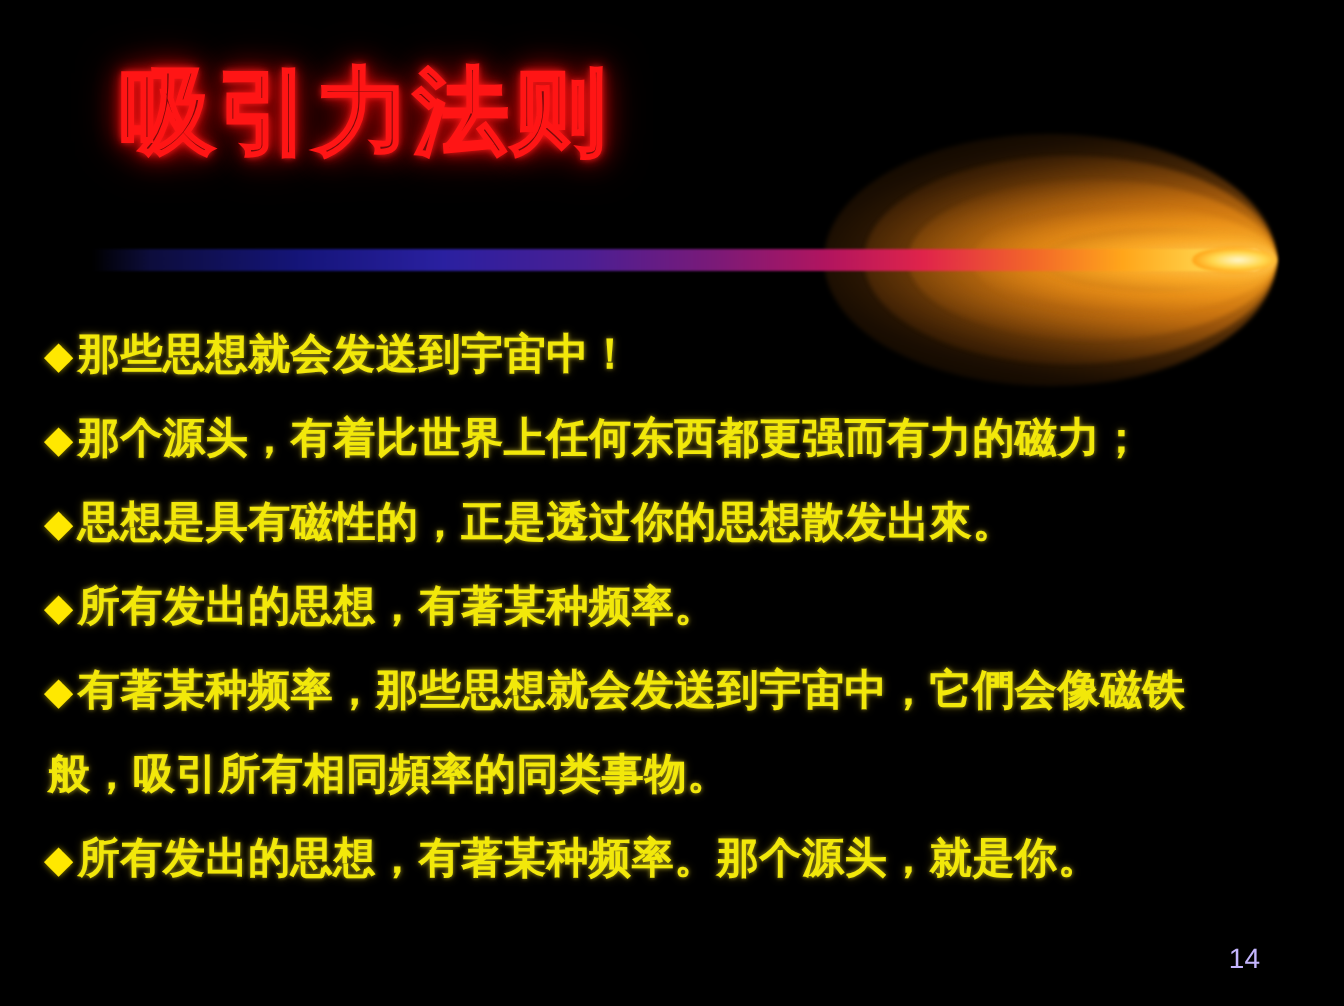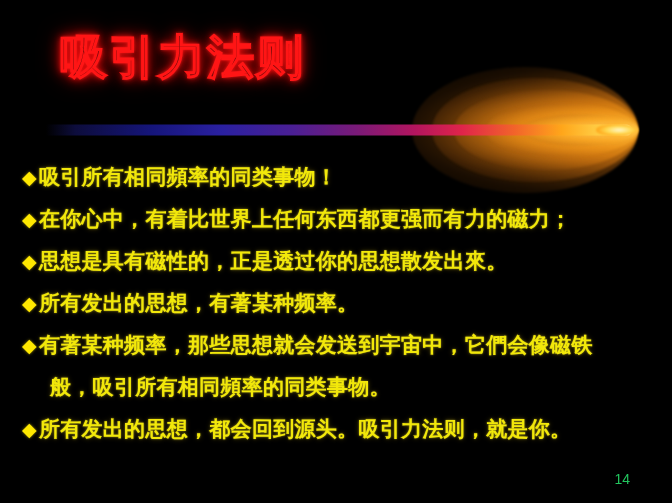--- a/index.html
+++ b/index.html
@@ -163,40 +163,40 @@
     font-size: 21px;
     font-weight: bold;
     letter-spacing: 0.3px;
     white-space: nowrap;
     text-shadow:
       0 0 2px rgba(255,240,60,0.55),
       0 0 5px rgba(220,190,0,0.35);
     font-family: "DejaVu Sans", "Liberation Sans", sans-serif;
   }
   .line.cont {
-    padding-left: 50px;
+    padding-left: 24px;
   }
   .bullet {
     display: inline-block;
     color: #ffe800;
     font-size: 19px;
     line-height: 1;
     margin-right: 2px;
     text-shadow: 0 0 3px rgba(255,230,0,0.6);
   }
   .line-text {
     display: inline-block;
   }
 
   
   #page-number {
     position: absolute;
     right: 42px;
     bottom: 16px;
-    color: #22c55e;
+    color: #c4b5fd;
     font-size: 14px;
     font-weight: normal;
     font-family: "Liberation Sans", sans-serif;
   }
 </style>
 </head>
 <body>
 
 <div id="slide">
 
@@ -209,26 +209,26 @@
     <div id="beam"></div>
     <div id="beam-tip"></div>
   </div>
 
   <div id="title">吸引力法则</div>
 
   <div id="body">
 
     <div class="line">
       <span class="bullet">◆</span>
-      <span class="line-text">吸引所有相同頻率的同类事物！</span>
-    </div>
-
-    <div class="line">
-      <span class="bullet">◆</span>
-      <span class="line-text">在你心中，有着比世界上任何东西都更强而有力的磁力；</span>
+      <span class="line-text">那些思想就会发送到宇宙中！</span>
+    </div>
+
+    <div class="line">
+      <span class="bullet">◆</span>
+      <span class="line-text">那个源头，有着比世界上任何东西都更强而有力的磁力；</span>
     </div>
 
     <div class="line">
       <span class="bullet">◆</span>
       <span class="line-text">思想是具有磁性的，正是透过你的思想散发出來。</span>
     </div>
 
     <div class="line">
       <span class="bullet">◆</span>
       <span class="line-text">所有发出的思想，有著某种频率。</span>
@@ -238,20 +238,20 @@
       <span class="bullet">◆</span>
       <span class="line-text">有著某种频率，那些思想就会发送到宇宙中，它們会像磁铁</span>
     </div>
 
     <div class="line cont">
       <span class="line-text">般，吸引所有相同頻率的同类事物。</span>
     </div>
 
     <div class="line">
       <span class="bullet">◆</span>
-      <span class="line-text">所有发出的思想，都会回到源头。吸引力法则，就是你。</span>
+      <span class="line-text">所有发出的思想，有著某种频率。那个源头，就是你。</span>
     </div>
 
   </div>
 
   <div id="page-number">14</div>
 
 </div>
 
 </body></html>

